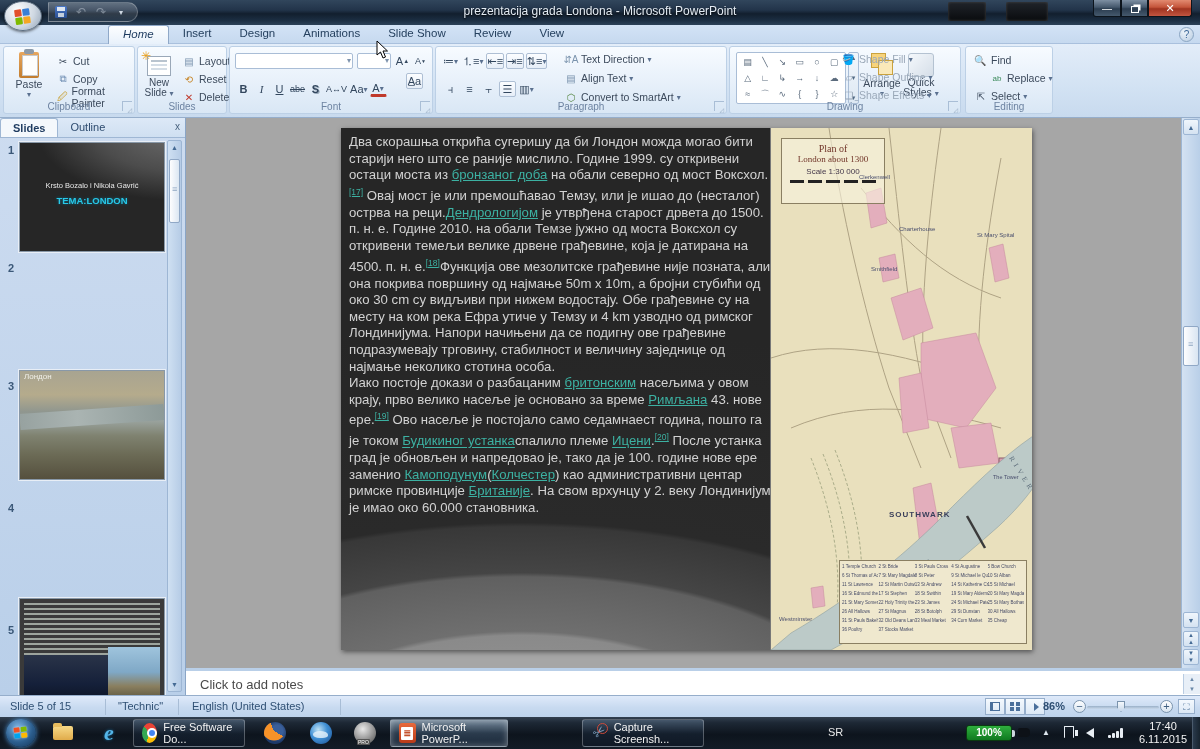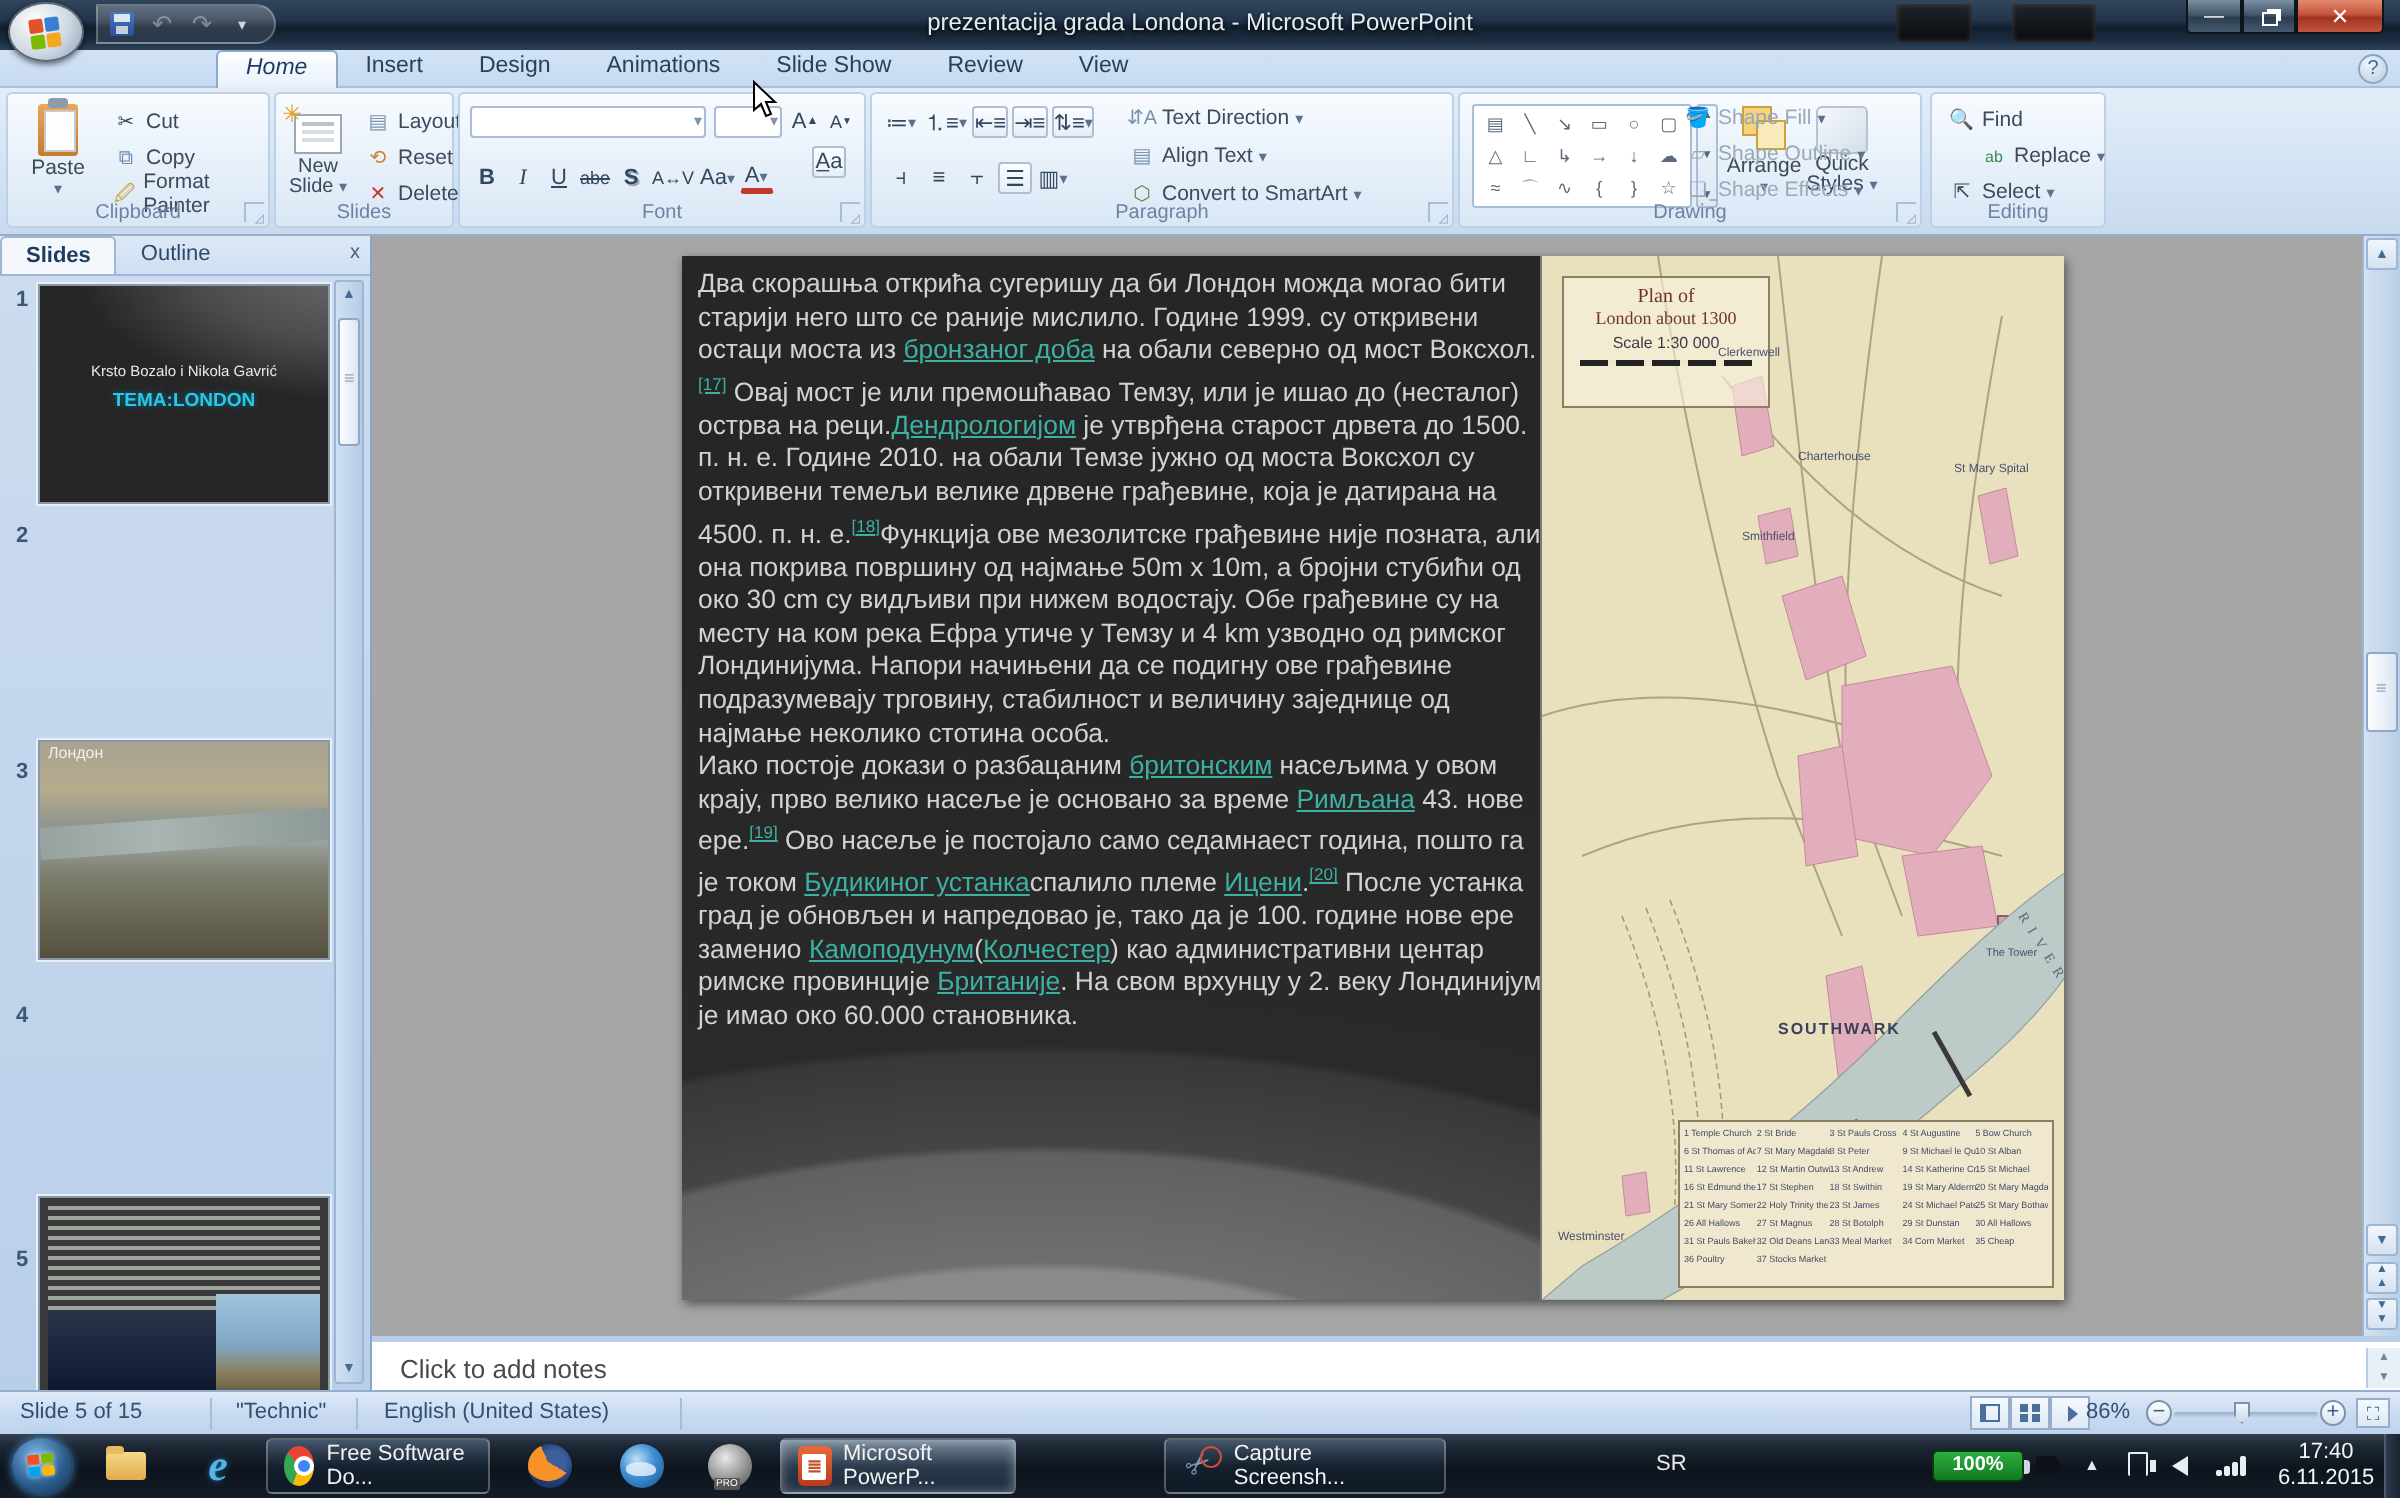--- a/index.html
+++ b/index.html
@@ -143,21 +143,21 @@
     background:linear-gradient(180deg,#dfeafa,#c8daf0 55%,#bed3ec); border-top:1px solid #96aecb; font-size:11px; color:#2f4f73; }
   .sseg { position:absolute; top:4px; }
   .sdiv { position:absolute; top:3px; width:1px; height:16px; background:#a8bdd6; }
   .viewbtns { position:absolute; left:985px; top:2px; display:flex; }
   .vbtn { width:20px; height:17px; border:1px solid #96aecb; background:linear-gradient(180deg,#f4f9fe,#dce8f5); display:flex; align-items:center; justify-content:center; }
   .vbtn .g1 { width:10px; height:9px; border:1px solid #4a6f9b; border-left-width:3px; }
   .vbtn .g2 { width:10px; height:9px; background:
       linear-gradient(90deg,#4a6f9b 4px,transparent 4px 6px,#4a6f9b 6px) top/10px 4px no-repeat,
       linear-gradient(90deg,#4a6f9b 4px,transparent 4px 6px,#4a6f9b 6px) bottom/10px 4px no-repeat; }
   .vbtn .g3 { width:0; height:0; border-left:5px solid #4a6f9b; border-top:4px solid transparent; border-bottom:4px solid transparent; margin-left:2px; }
-  .zoompct { position:absolute; left:1043px; top:4px; font-weight:normal; }
+  .zoompct { position:absolute; left:1043px; top:4px; font-weight:bold; }
   .zoomslider { position:absolute; left:1073px; top:2px; width:100px; height:18px; }
   .zs-track { position:absolute; left:14px; right:14px; top:8px; height:3px; background:linear-gradient(180deg,#9ab0c8,#c8d8ea); border-radius:2px; }
   .zs-circle { position:absolute; top:2px; width:13px; height:13px; border-radius:50%; border:1px solid #7a93ad; background:linear-gradient(180deg,#fdfeff,#d8e4f0); color:#3f5f80; font-size:11px; line-height:11px; text-align:center; }
   .zs-marker { position:absolute; left:44px; top:3px; width:8px; height:11px; background:linear-gradient(180deg,#f4f8fc,#c8d8ea); border:1px solid #7a93ad; clip-path:polygon(0 0,100% 0,100% 60%,50% 100%,0 60%); }
   .fitbtn { position:absolute; left:1178px; top:3px; width:17px; height:15px; border:1px solid #96aecb; background:linear-gradient(180deg,#f4f9fe,#dce8f5); font-size:9px; color:#44false;(x) }
   .fitbtn { color:#446a94; text-align:center; line-height:14px; }
 
   
   .taskbar { position:absolute; left:0; top:717px; width:1200px; height:32px;
     background:linear-gradient(180deg,#33404f 0%,#1d2835 18%,#0d141d 55%,#131c27 100%); }
@@ -640,21 +640,21 @@
       </div>
     <div class="tb-ic" style="left:348px;">
         <span class="earthpro-ic"></span>
       </div>
     <div class="tb-task active" style="left:390px; width:118px;">
       <span class="ppt-ic">
           <i>≣</i>
         </span>
       <span>Microsoft PowerP...</span>
     </div>
-    <div class="tb-task" style="left:582px; width:141px;align-items:center;">
+    <div class="tb-task" style="left:582px; width:122px;align-items:center;">
       <span class="cap-ic"></span>
       <span>Capture Screensh...</span>
     </div>
     <div class="tray" style="width:372px;">
       <span class="sr-lbl" style="left:0;">SR</span>
       <div class="battery">100%</div>
       <div class="plug"></div>
       <span class="tray-arrow">▲</span>
       <span class="tray-flag"></span>
       <span class="vol-ic"></span>

